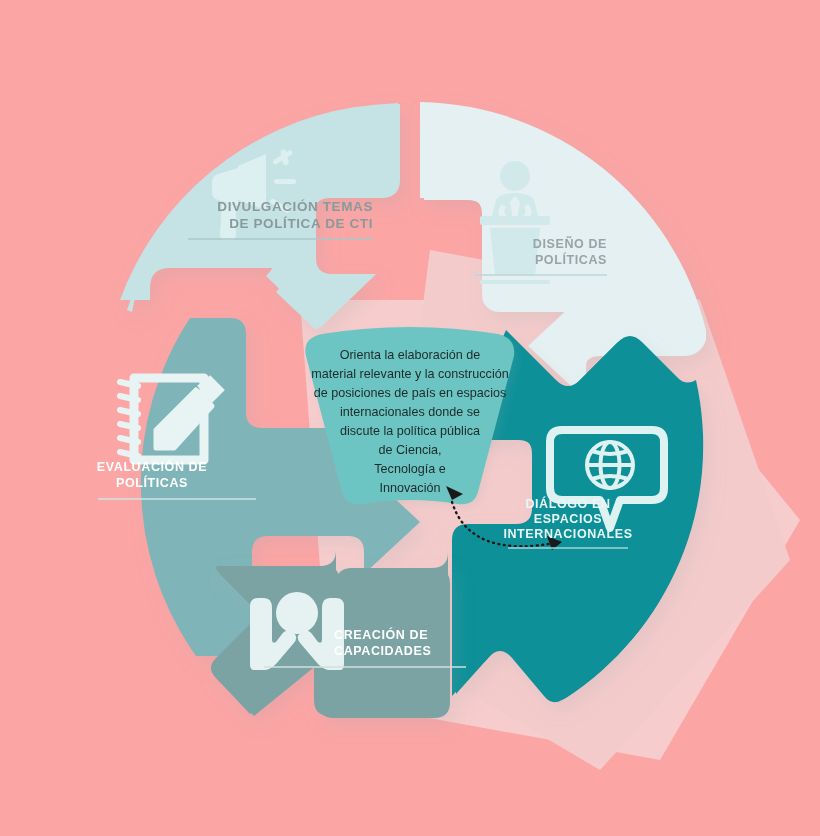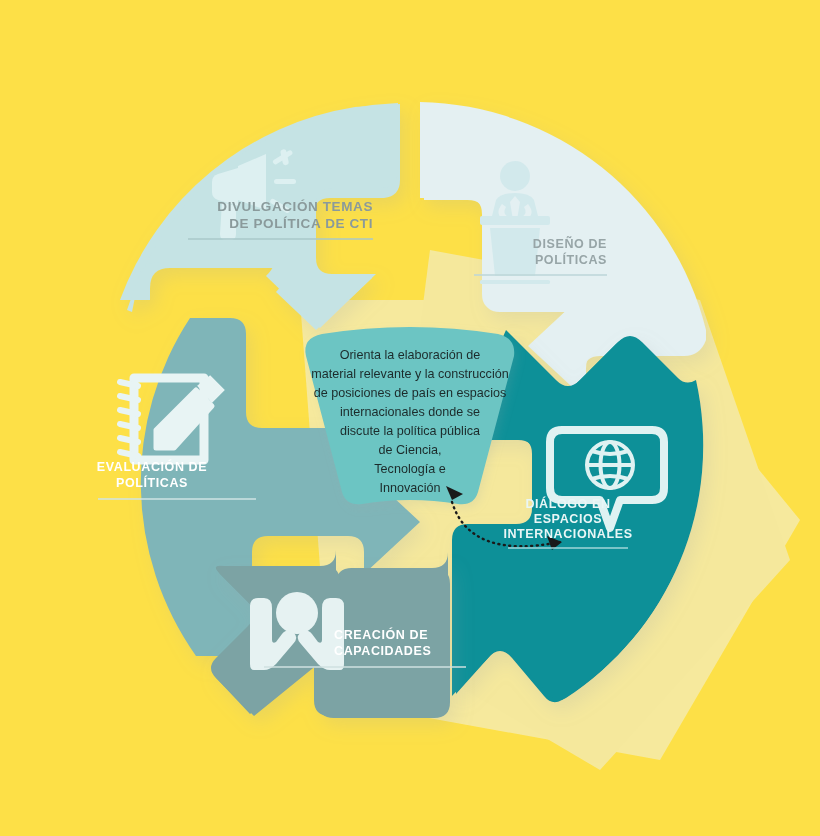--- a/index.html
+++ b/index.html
@@ -12,21 +12,21 @@
     width: 820px;
     height: 836px;
     font-family: "Liberation Sans", sans-serif;
     overflow: hidden;
     position: relative;
   }
   #diagram-root {
     position: relative;
     width: 820px;
     height: 836px;
-    background: #fde047;
+    background: #fca5a5;
   }
   #cycle-svg {
     position: absolute;
     top: 0;
     left: 0;
     width: 820px;
     height: 836px;
     display: block;
   }
   .seg-label {

